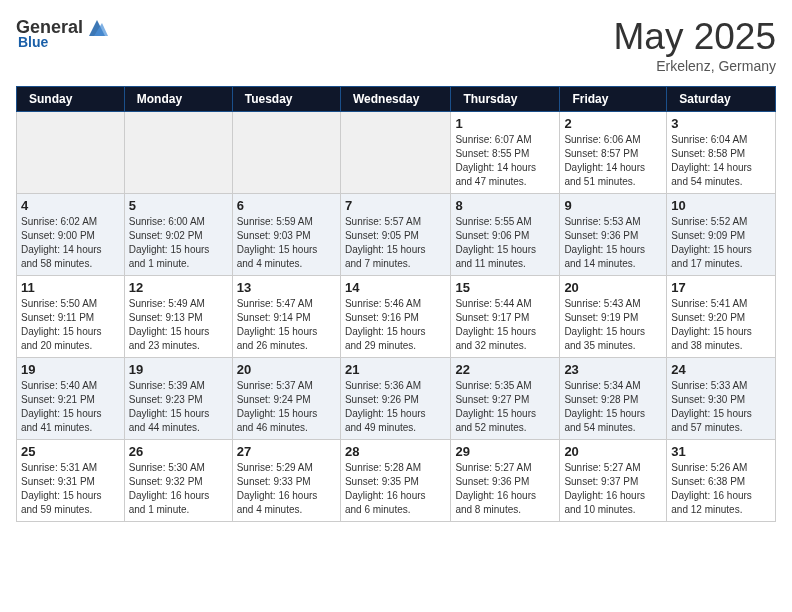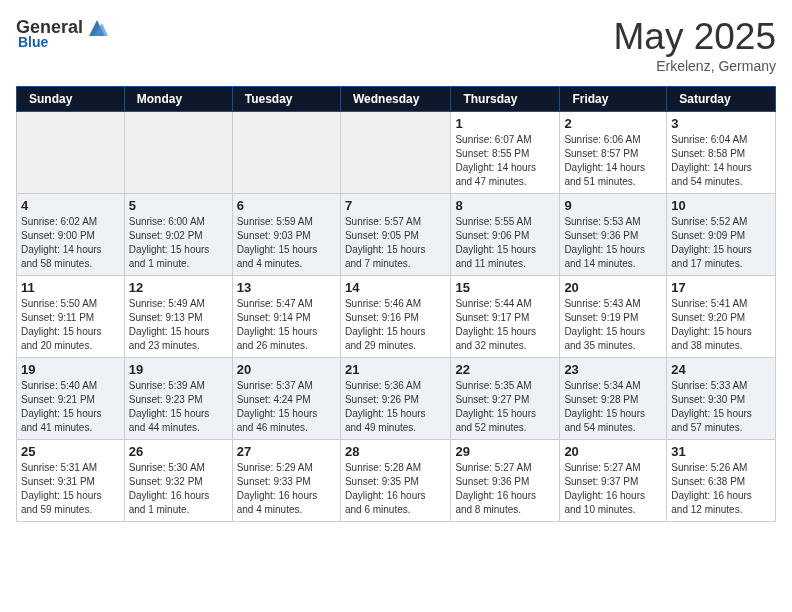--- a/index.html
+++ b/index.html
@@ -254,21 +254,21 @@
         <td>
           <span class="day-num">19</span>
           <div class="day-info" style="white-space: pre-line;">Sunrise: 5:39 AM
 Sunset: 9:23 PM
 Daylight: 15 hours
 and 44 minutes.</div>
         </td>
         <td>
           <span class="day-num">20</span>
           <div class="day-info" style="white-space: pre-line;">Sunrise: 5:37 AM
-Sunset: 4:24 PM
+Sunset: 9:24 PM
 Daylight: 15 hours
 and 46 minutes.</div>
         </td>
         <td>
           <span class="day-num">21</span>
           <div class="day-info" style="white-space: pre-line;">Sunrise: 5:36 AM
 Sunset: 9:26 PM
 Daylight: 15 hours
 and 49 minutes.</div>
         </td>

